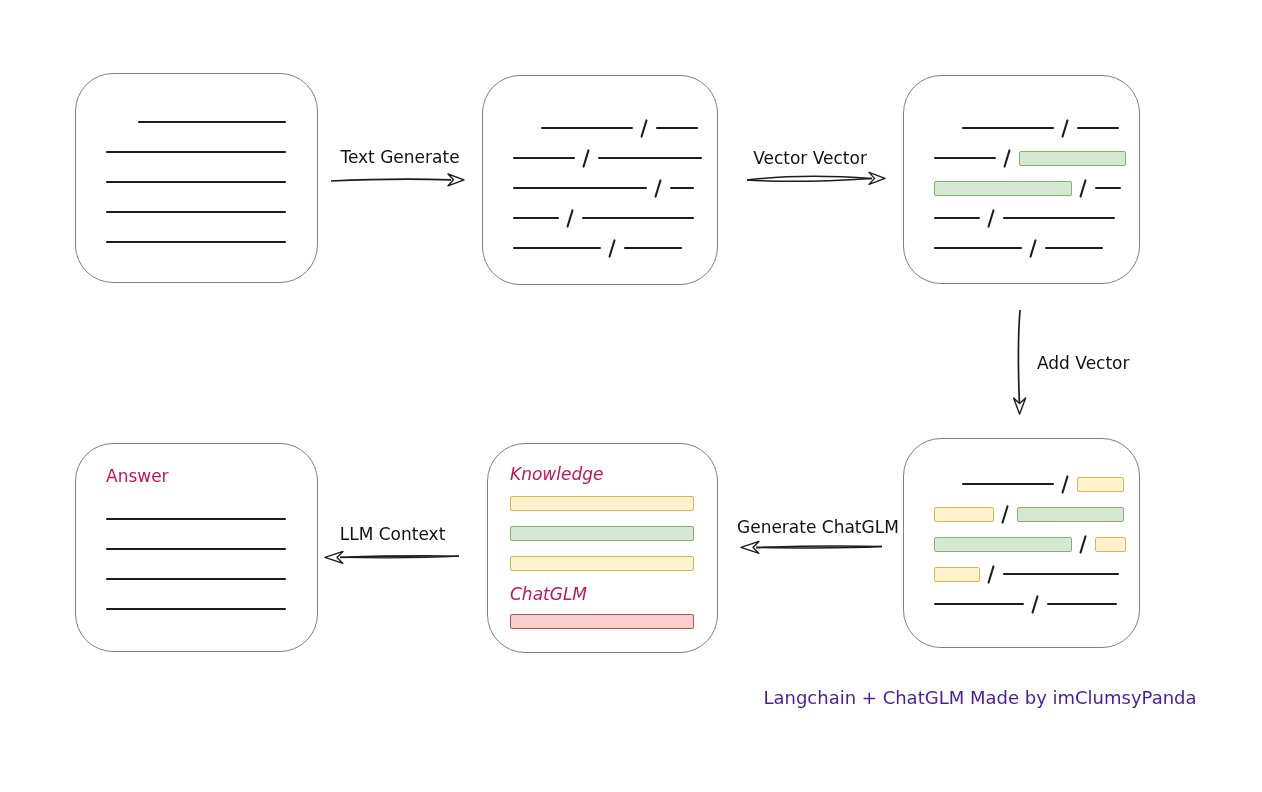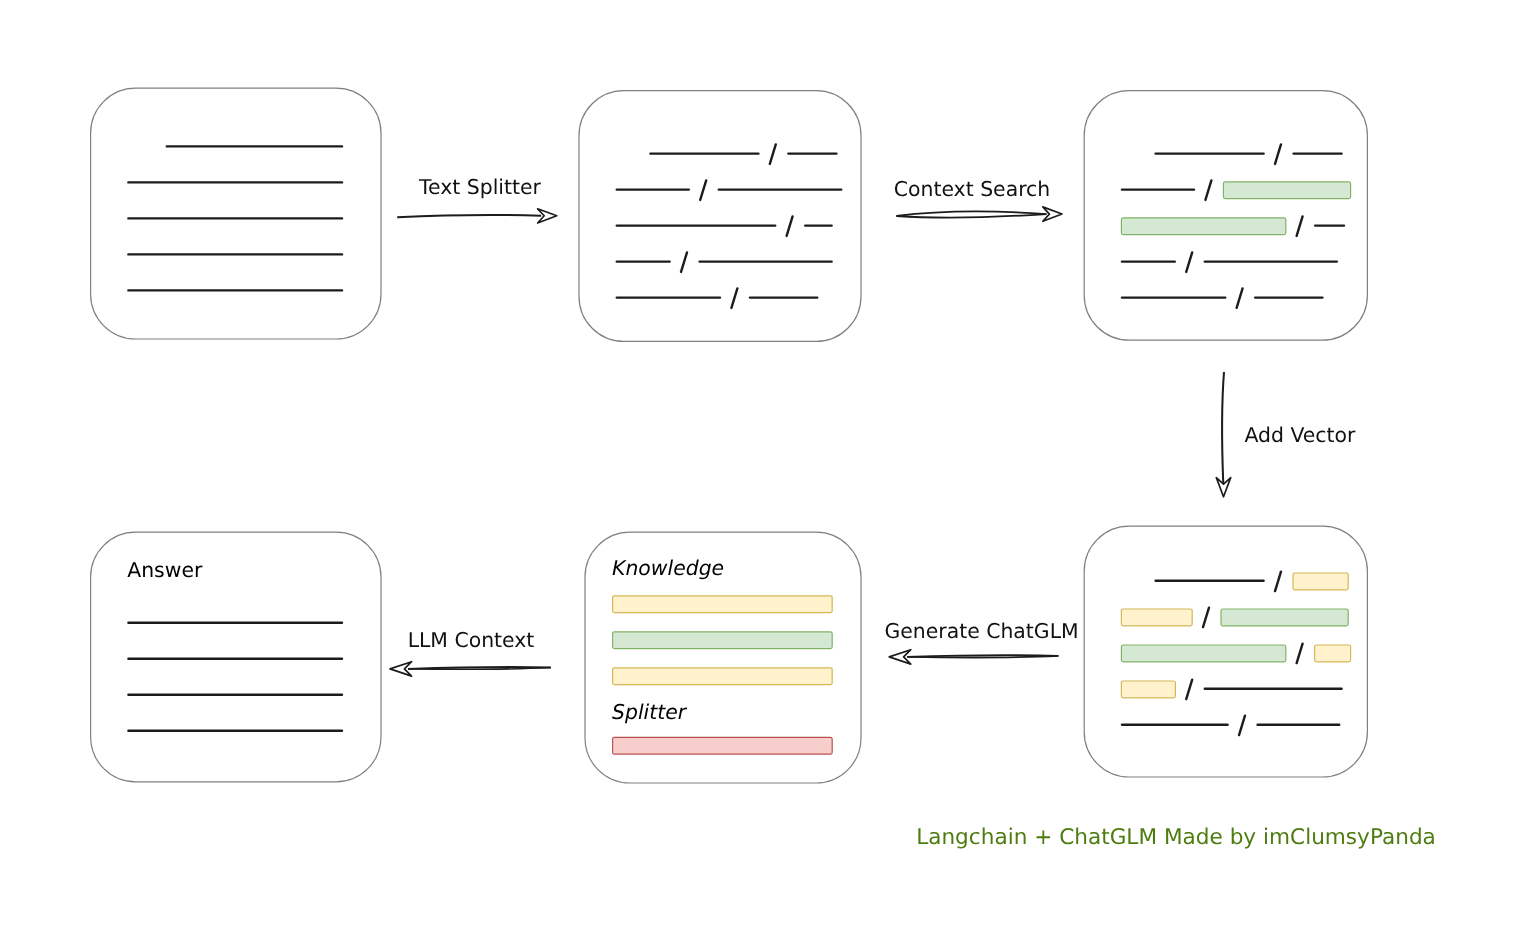--- a/index.html
+++ b/index.html
@@ -17,24 +17,24 @@
     border-radius:38px;
     box-sizing:border-box;
   }
   .rows{box-sizing:border-box;}
   .seg-row{display:flex;align-items:center;height:30px;gap:7px;}
   .seg-line{height:2px;background:var(--line);border-radius:1px;flex:0 0 auto;}
   .seg-slash{width:9px;height:20px;display:flex;align-items:center;justify-content:center;flex:0 0 auto;}
   .seg-slash::after{content:"";width:2.2px;height:19px;background:var(--line);transform:rotate(17deg);border-radius:1px;}
   .seg-bar{height:15px;border:1.5px solid;border-radius:2px;flex:0 0 auto;box-sizing:border-box;}
 
-  .box-label{font-size:17px;line-height:20px;color:#000000;}
+  .box-label{font-size:17px;line-height:20px;color:#be185d;}
   .arrow-label{position:absolute;font-size:17px;line-height:20px;color:#111;text-align:center;white-space:nowrap;}
   .arrow{position:absolute;color:var(--line);}
-  .credit{position:absolute;font-size:18px;color:#4d7c0f;text-align:center;white-space:nowrap;}
+  .credit{position:absolute;font-size:18px;color:#4c1d95;text-align:center;white-space:nowrap;}
 
   .prompt-inner{padding:20px 0 0 22px;}
   .answer-inner{padding:22px 0 0 30px;}
 </style>
 </head>
 <body>
 
 <div class="canvas">
 
   <div class="box" style="left:75px;top:73px;width:243px;height:210px;">
@@ -50,21 +50,21 @@
         </div>
         <div class="seg-row" style="padding-left: 30px;">
           <div class="seg-line" style="width: 180px;"></div>
         </div>
         <div class="seg-row" style="padding-left: 30px;">
           <div class="seg-line" style="width: 180px;"></div>
         </div>
       </div>
   </div>
 
-  <div class="arrow-label" style="left:334px;top:147px;width:132px;">Text Splitter</div>
+  <div class="arrow-label" style="left:334px;top:147px;width:132px;">Text Generate</div>
   <svg class="arrow" style="left:329px;top:171px;" width="138" height="18" viewBox="0 0 138 18">
     <path d="M2,10 C40,8.2 85,7.6 122,8.8" fill="none" stroke="currentColor" stroke-width="1.7"></path>
     <path d="M119,3 L135,8.8 L119,14.8 L124.5,8.8 Z" fill="#fff" stroke="currentColor" stroke-width="1.4" stroke-linejoin="round"></path>
   </svg>
 
   <div class="box" style="left:482px;top:75px;width:236px;height:210px;">
     <div class="rows" style="padding-top:37px;">
         <div class="seg-row" style="padding-left: 58px;">
           <div class="seg-line" style="width: 92px;"></div>
           <div class="seg-slash"></div>
@@ -86,21 +86,21 @@
           <div class="seg-line" style="width: 112px;"></div>
         </div>
         <div class="seg-row" style="padding-left: 30px;">
           <div class="seg-line" style="width: 88px;"></div>
           <div class="seg-slash"></div>
           <div class="seg-line" style="width: 58px;"></div>
         </div>
       </div>
   </div>
 
-  <div class="arrow-label" style="left:744px;top:148px;width:132px;">Context Search</div>
+  <div class="arrow-label" style="left:744px;top:148px;width:132px;">Vector Vector</div>
   <svg class="arrow" style="left:745px;top:168px;" width="144" height="20" viewBox="0 0 144 20">
     <path d="M2,12 C45,6.6 96,8.2 127,10.4" fill="none" stroke="currentColor" stroke-width="1.5"></path>
     <path d="M2,12 C50,15.2 96,12.4 127,10.4" fill="none" stroke="currentColor" stroke-width="1.5"></path>
     <path d="M124,4.4 L140,10.4 L124,16.4 L129.5,10.4 Z" fill="#fff" stroke="currentColor" stroke-width="1.4" stroke-linejoin="round"></path>
   </svg>
 
   <div class="box" style="left:903px;top:75px;width:237px;height:209px;">
     <div class="rows" style="padding-top:37px;">
         <div class="seg-row" style="padding-left: 58px;">
           <div class="seg-line" style="width: 92px;"></div>
@@ -180,21 +180,21 @@
           <div class="seg-row" style="padding-left: 0px;">
             <div class="seg-bar" style="width: 184px; background: rgb(255, 242, 204); border-color: rgb(214, 182, 86);"></div>
           </div>
           <div class="seg-row" style="padding-left: 0px;">
             <div class="seg-bar" style="width: 184px; background: rgb(213, 232, 212); border-color: rgb(130, 179, 102);"></div>
           </div>
           <div class="seg-row" style="padding-left: 0px;">
             <div class="seg-bar" style="width: 184px; background: rgb(255, 242, 204); border-color: rgb(214, 182, 86);"></div>
           </div>
         </div>
-      <div class="box-label" style="margin-top:6px;">Splitter</div>
+      <div class="box-label" style="margin-top:6px;">ChatGLM</div>
       <div class="rows" style="margin-top:2px;">
           <div class="seg-row" style="padding-left: 0px;">
             <div class="seg-bar" style="width: 184px; background: rgb(248, 206, 204); border-color: rgb(184, 84, 80);"></div>
           </div>
         </div>
     </div>
   </div>
 
   <div class="arrow-label" style="left:330px;top:524px;width:125px;">LLM Context</div>
   <svg class="arrow" style="left:321px;top:549px;" width="140" height="18" viewBox="0 0 140 18">

